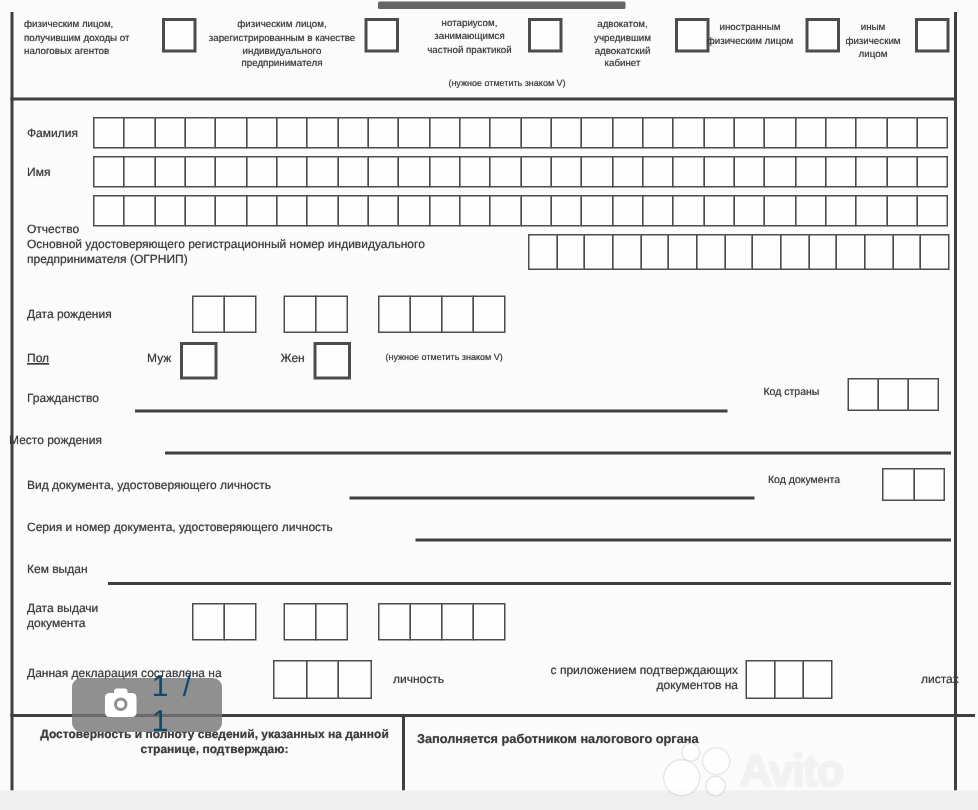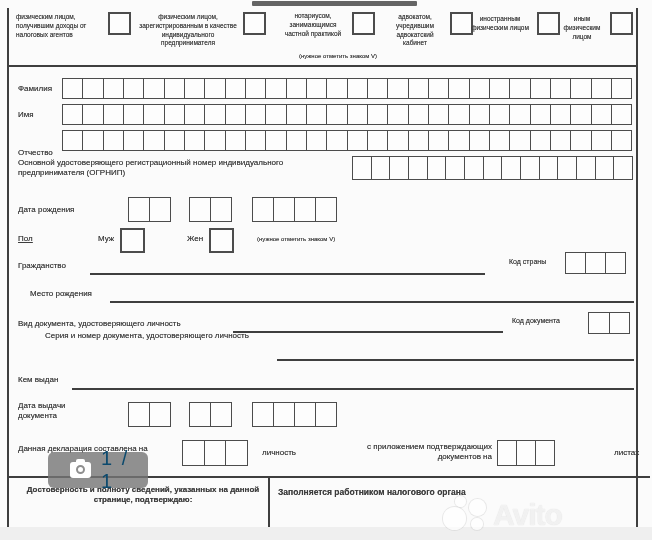--- a/index.html
+++ b/index.html
@@ -193,32 +193,32 @@
 
   <div class="lbl scan-text" style="left:18px;top:261px;">Гражданство</div>
   <div class="uline" style="left:90px;top:258px;width:395px;height:15px;"></div>
   <div class="lbl scan-text" style="left:509px;top:258px;font-size:7px;">Код страны</div>
   <div class="cells" style="left:565px;top:252px;width:61px;height:22px;">
       <div class="cell"></div>
       <div class="cell"></div>
       <div class="cell"></div>
     </div>
 
-  <div class="lbl scan-text" style="left:30px;top:289px;">Место рождения</div>
+  <div class="lbl scan-text" style="left:6px;top:289px;">Место рождения</div>
   <div class="uline" style="left:110px;top:286px;width:524px;height:15px;"></div>
 
   <div class="lbl scan-text" style="left:18px;top:319px;">Вид документа, удостоверяющего личность</div>
   <div class="uline" style="left:233px;top:316px;width:270px;height:15px;"></div>
   <div class="lbl scan-text" style="left:512px;top:317px;font-size:7px;">Код документа</div>
   <div class="cells" style="left:588px;top:312px;width:42px;height:22px;">
       <div class="cell"></div>
       <div class="cell"></div>
     </div>
 
-  <div class="lbl scan-text" style="left:18px;top:331px;margin-left:27px;">Серия и номер документа, удостоверяющего личность</div>
+  <div class="lbl scan-text" style="left:18px;top:347px;">Серия и номер документа, удостоверяющего личность</div>
   <div class="uline" style="left:277px;top:344px;width:357px;height:15px;"></div>
 
   <div class="lbl scan-text" style="left:18px;top:375px;">Кем выдан</div>
   <div class="uline" style="left:72px;top:373px;width:562px;height:15px;"></div>
 
   <div class="lbl scan-text" style="left:18px;top:401px;width:80px;">Дата выдачи документа</div>
   <div class="cells" style="left:128px;top:402px;width:43px;height:25px;">
       <div class="cell"></div>
       <div class="cell"></div>
     </div>

